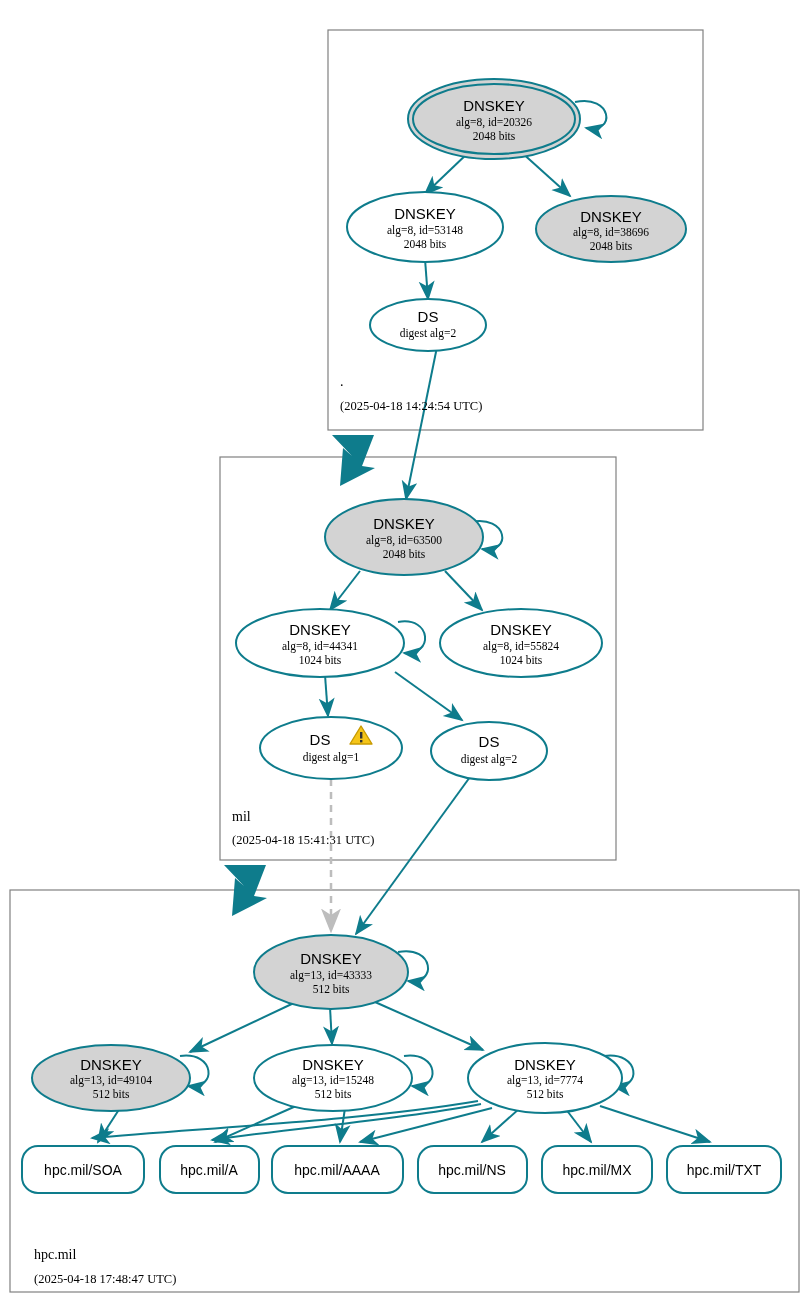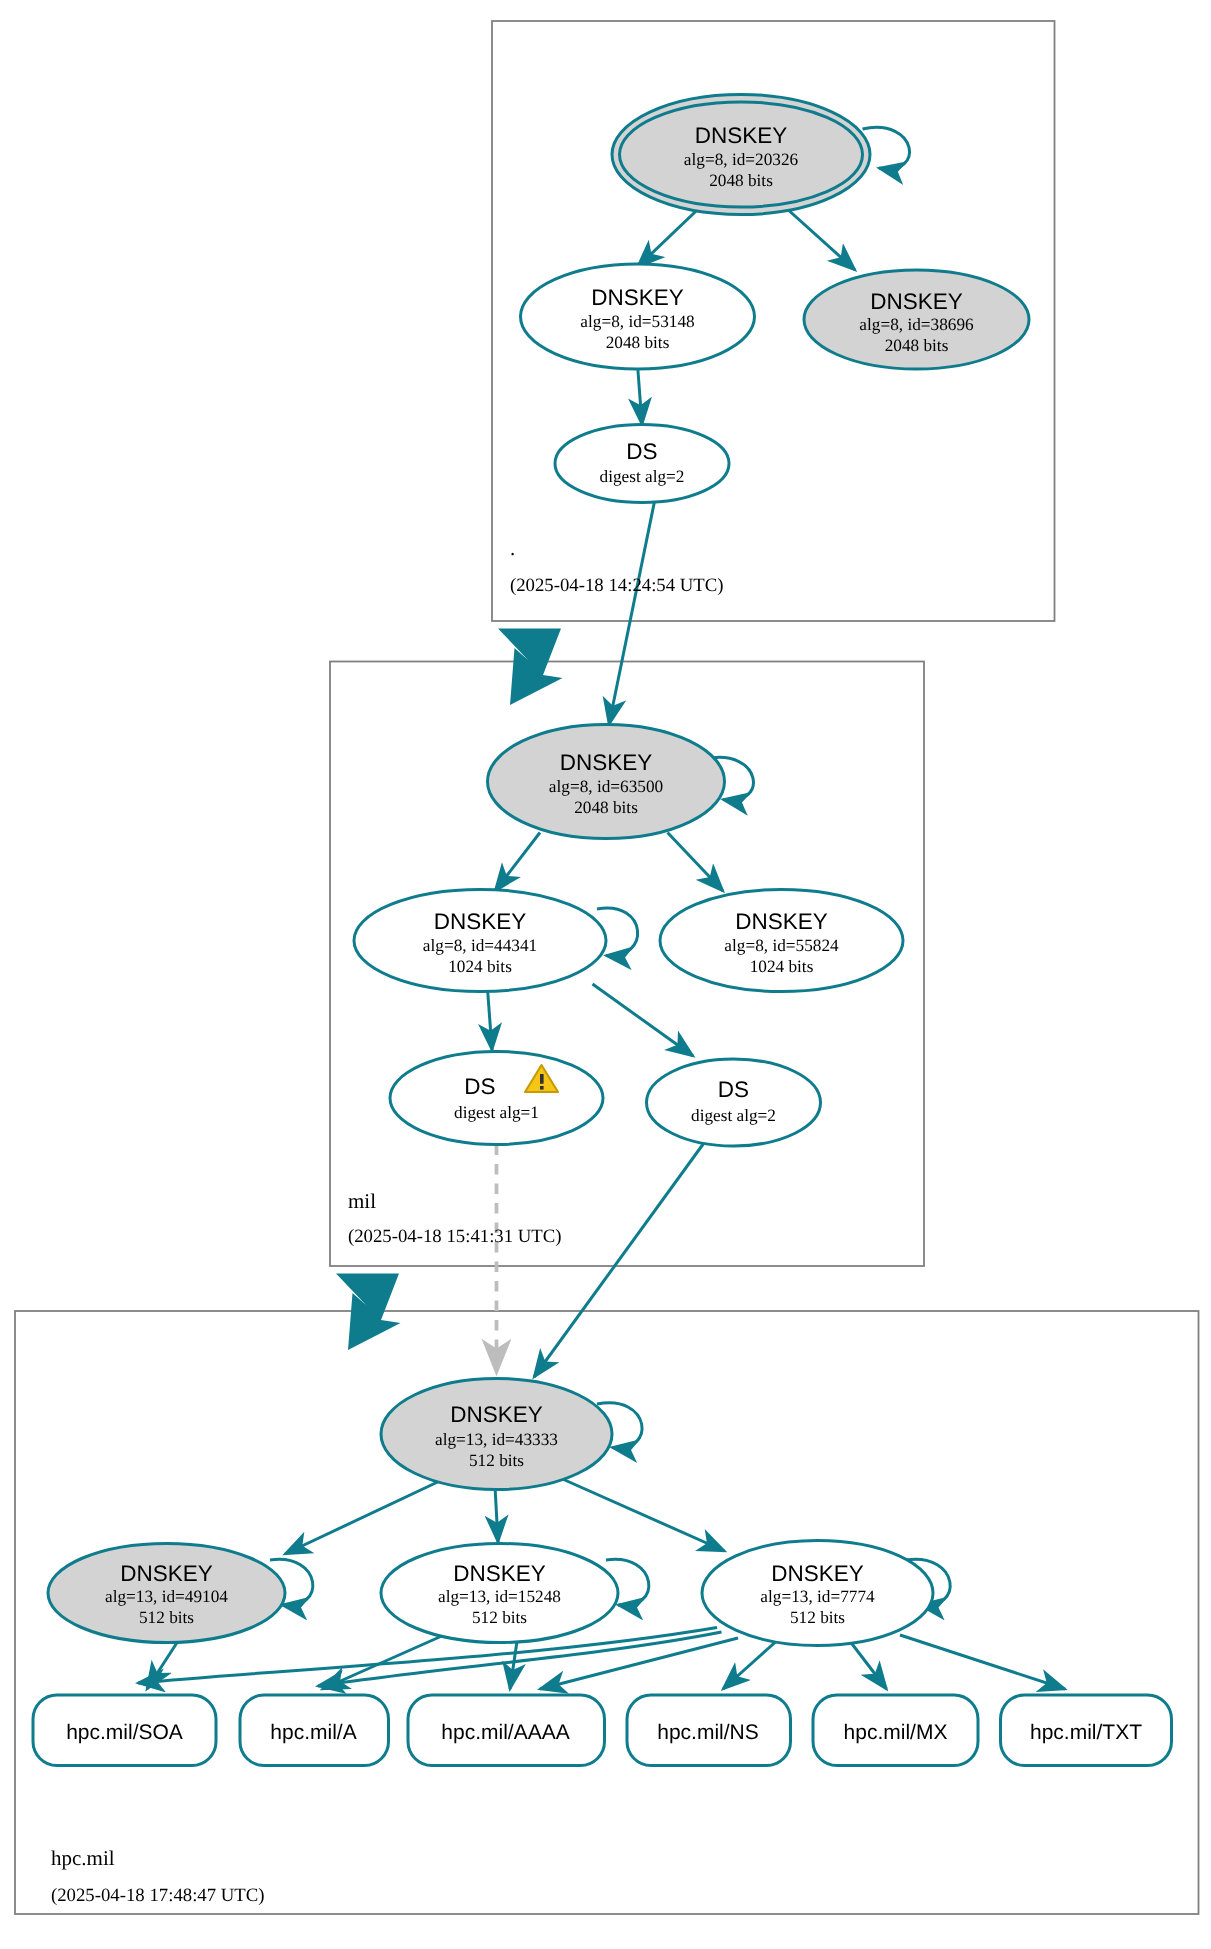--- a/index.html
+++ b/index.html
@@ -1,18 +1,18 @@
 <!DOCTYPE html>
 <html><head>
 <meta charset="utf-8">
 <style>
   html,body{margin:0;padding:0;background:#ffffff;}
   body{width:807px;height:1299px;position:relative;
        font-family:"Liberation Sans",sans-serif;overflow:hidden;}
-  #canvas{position:absolute;left:0;top:0;width:807px;height:993px;}
+  #canvas{position:absolute;left:0;top:16px;width:807px;height:993px;}
   svg{position:absolute;left:0;top:0;}
   .zone-box{fill:none;stroke:#808080;stroke-width:1.2;}
   .node-ell{stroke:#0e7c8c;stroke-width:2;}
   .fill-grey{fill:#d3d3d3;}
   .fill-white{fill:#ffffff;}
   .rr-box{fill:#ffffff;stroke:#0e7c8c;stroke-width:2;}
   .edge{stroke:#0e7c8c;stroke-width:2;fill:none;}
   .edge-thick{fill:#0e7c8c;stroke:none;}
   .edge-dashed{stroke:#bdbdbd;stroke-width:2.5;fill:none;stroke-dasharray:7,6;}
   text{fill:#000000;}

